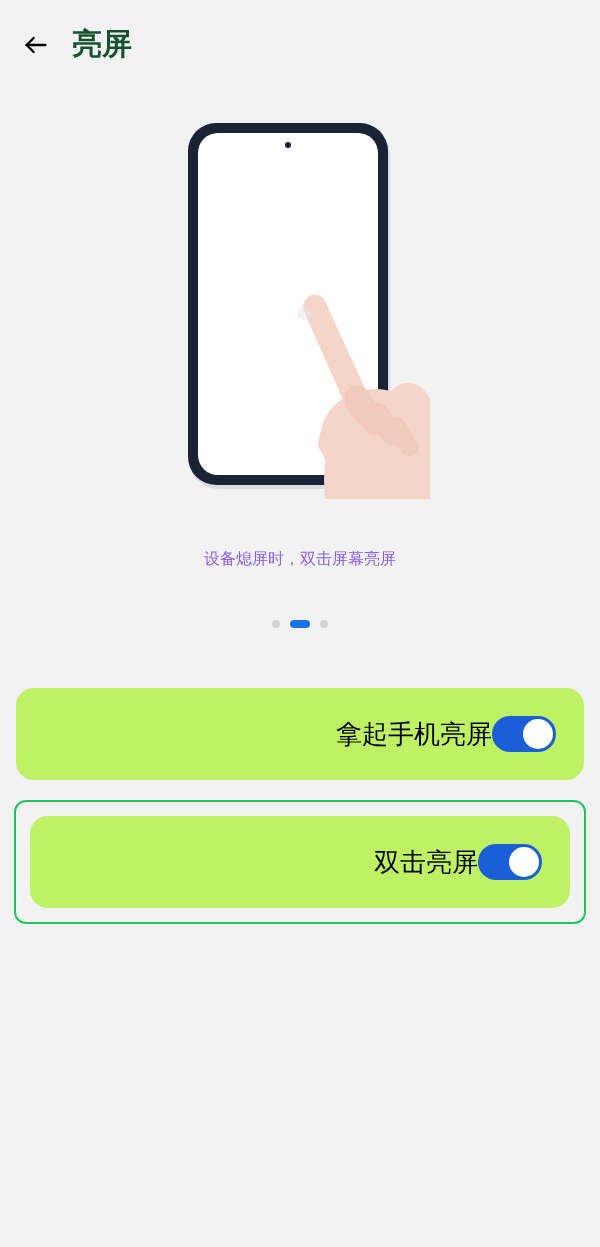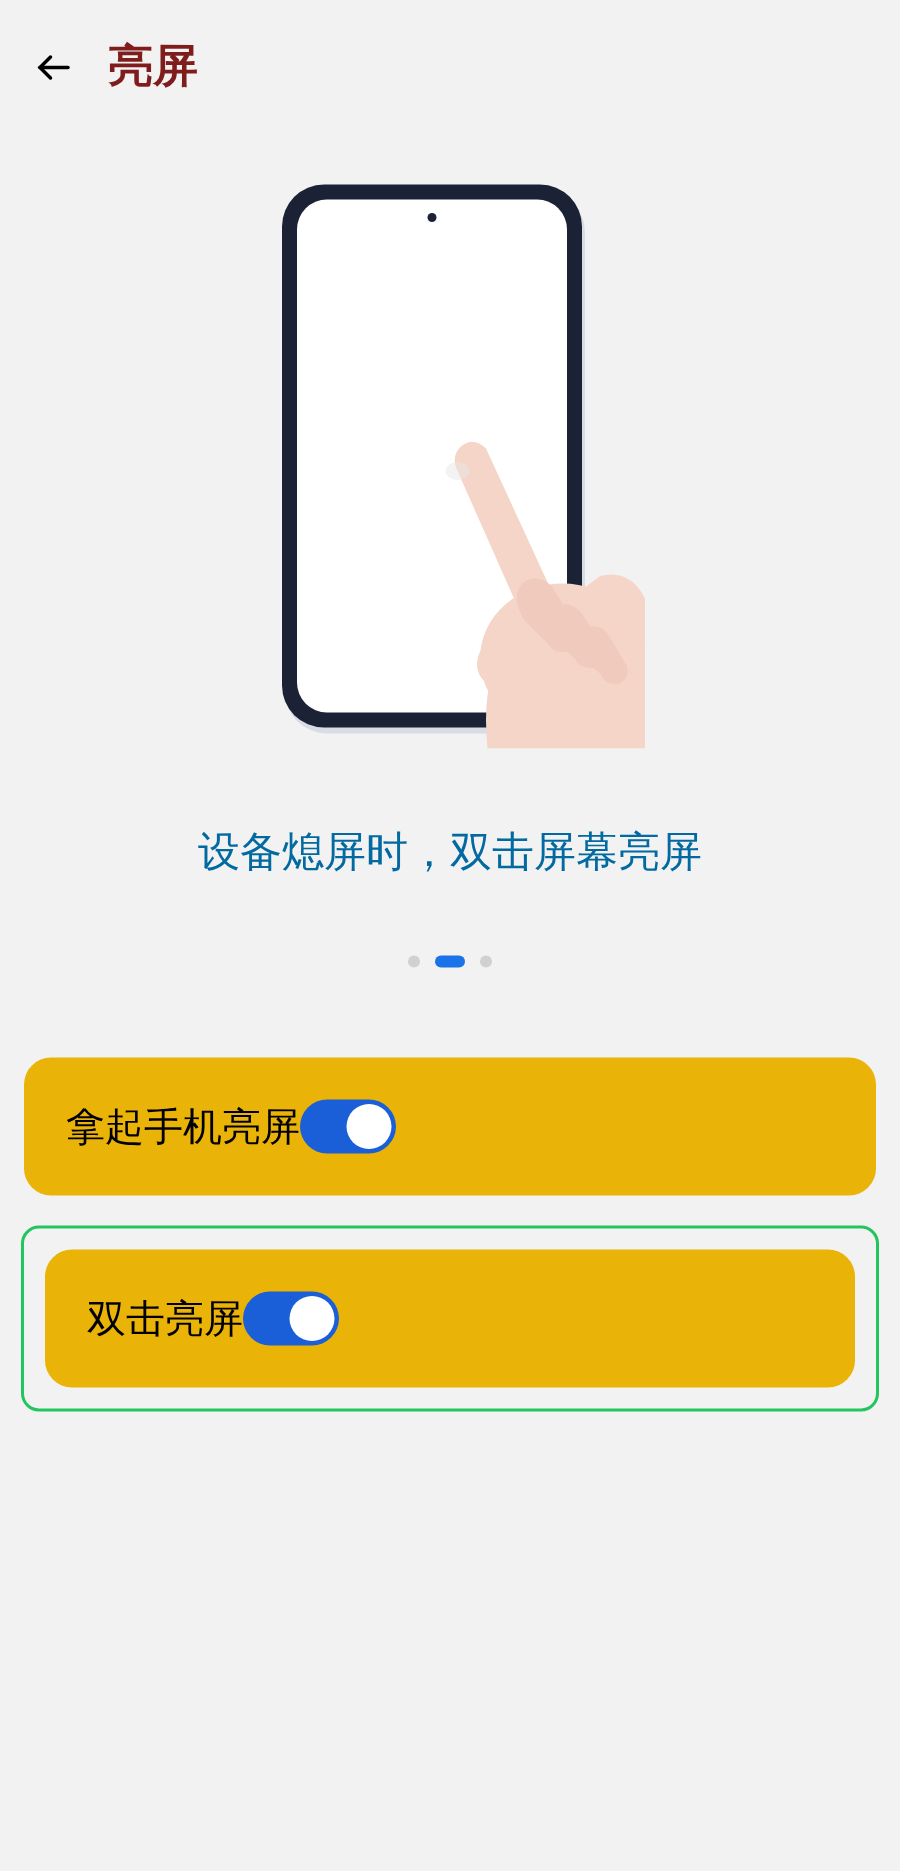--- a/index.html
+++ b/index.html
@@ -33,41 +33,41 @@
     }
     
     .back-icon svg {
       width: 28px;
       height: 28px;
     }
     
     .page-title {
       font-size: 30px;
       font-weight: 600;
-      color: #7f1d1d;
+      color: #14532d;
       font-family: Liberation Mono, monospace;
     }
     
     .illustration-container {
       display: flex;
       flex-direction: column;
       align-items: center;
       padding: 30px 20px 20px;
     }
     
     .phone-illustration {
       width: 260px;
       height: 380px;
       position: relative;
       margin-bottom: 50px;
     }
     
     .description {
-      font-size: 28px;
-      color: #0369a1;
+      font-size: 16px;
+      color: #8b5cf6;
       text-align: left;
       margin-bottom: 50px;
     }
     
     .dots-indicator {
       display: flex;
       gap: 10px;
       align-items: center;
       margin-bottom: 40px;
     }
@@ -82,26 +82,26 @@
     .dot.active {
       width: 20px;
       background: #1a73e8;
     }
     
     .settings-list {
       padding: 0 16px;
     }
     
     .setting-item {
-      background: #eab308;
+      background: #bef264;
       border-radius: 18px;
       padding: 28px 28px;
       display: flex;
       align-items: center;
-      justify-content: flex-start;
+      justify-content: flex-end;
       margin-bottom: 20px;
     }
     
     .setting-label {
       font-size: 26px;
       color: #000;
     }
     
     .toggle {
       width: 64px;

